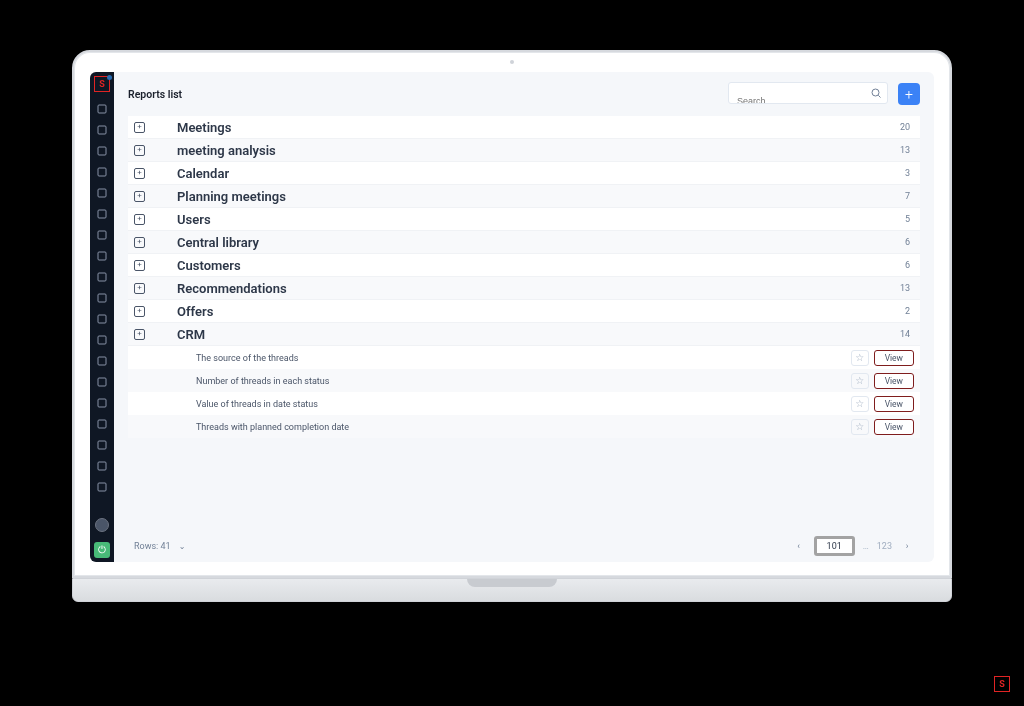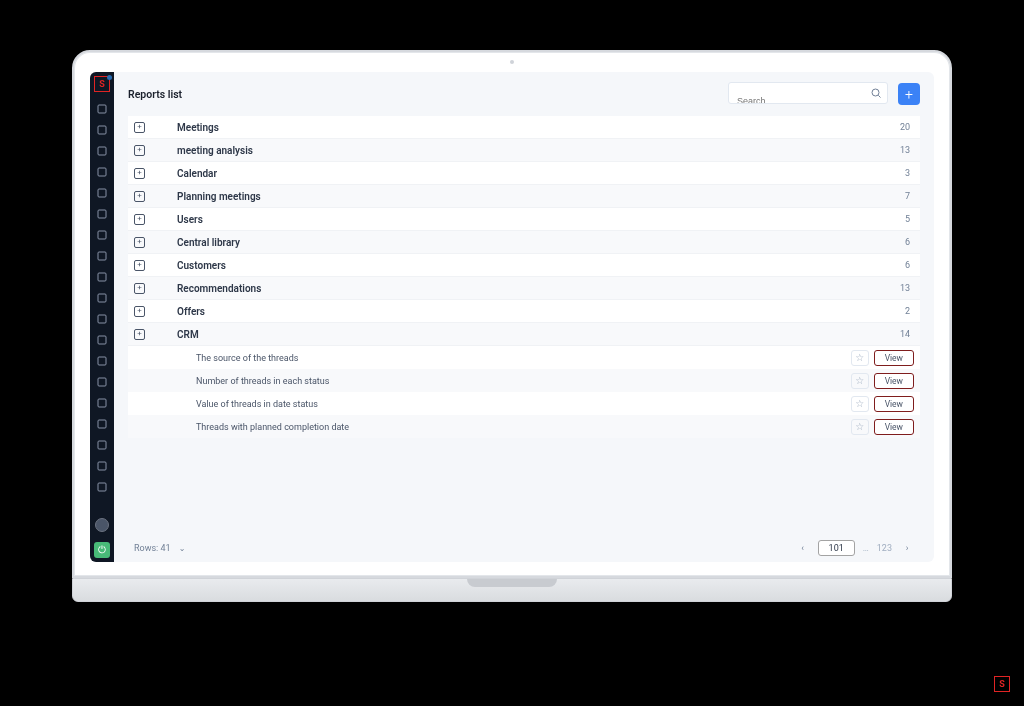--- a/index.html
+++ b/index.html
@@ -174,21 +174,21 @@
     border: 1px solid #4a5568;
     border-radius: 2px;
     display: flex; align-items: center; justify-content: center;
     font-size: 8px; color:#4a5568; line-height:1;
     margin-right: 12px;
     cursor: pointer;
     flex-shrink:0;
   }
   .row-label {
     flex: 1;
-    font-size: 10px;
+    font-size: 13px;
     font-weight: 600;
     color: #2d3748;
     padding-left: 20px;
   }
   .row-count {
     font-size: 9px;
     color: #718096;
     padding-right: 4px;
   }
 
@@ -241,21 +241,21 @@
   .chev { font-size: 8px; }
   .footer-spacer { flex: 1; }
   .pagination {
     display: flex; align-items: center; gap: 8px;
   }
   .pag-btn {
     width: 14px; height: 14px; display:flex;align-items:center;justify-content:center;
     color:#718096; cursor:pointer;
   }
   .pag-current {
-    border: 1px solid #a3a3a3;
+    border: 3px solid #a3a3a3;
     background:#fff;
     padding: 2px 10px;
     border-radius: 3px;
     color:#2d3748;
   }
   .pag-last { color:#a0aec0; }
 
   .corner-logo {
     position: absolute;
     right: 14px; bottom: 14px;

